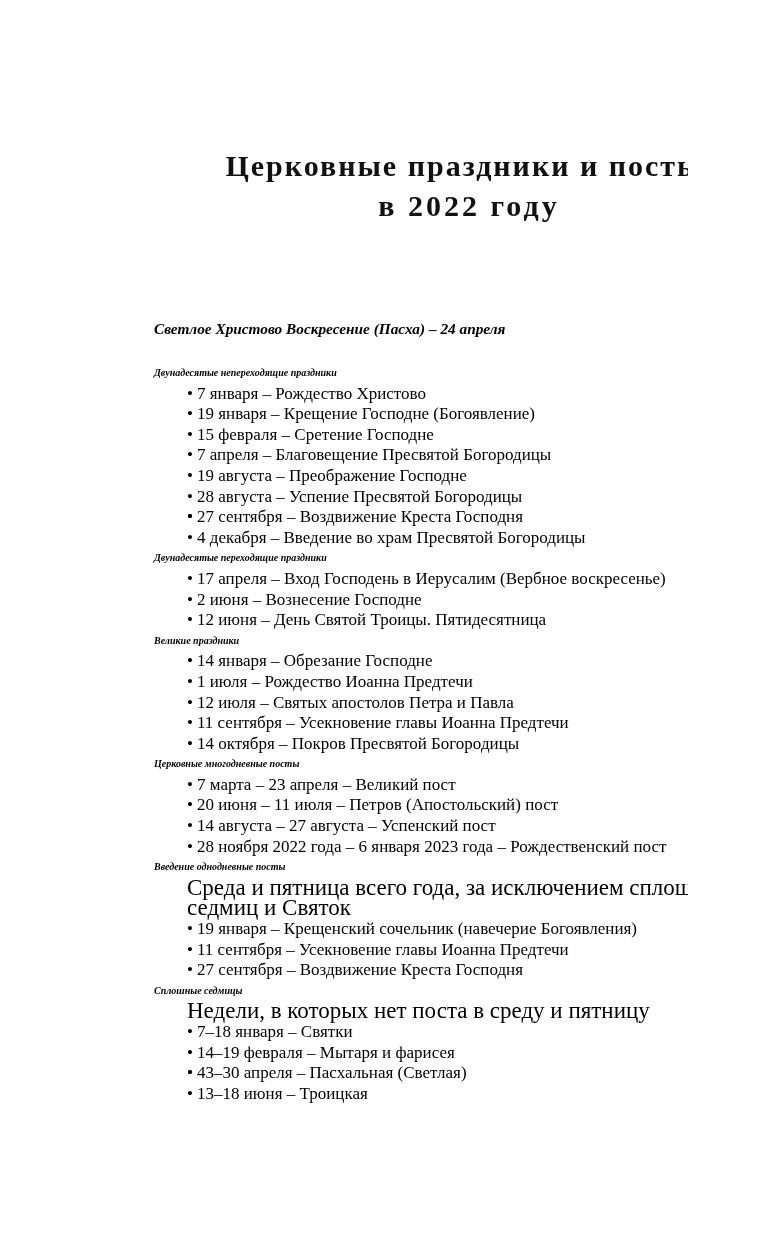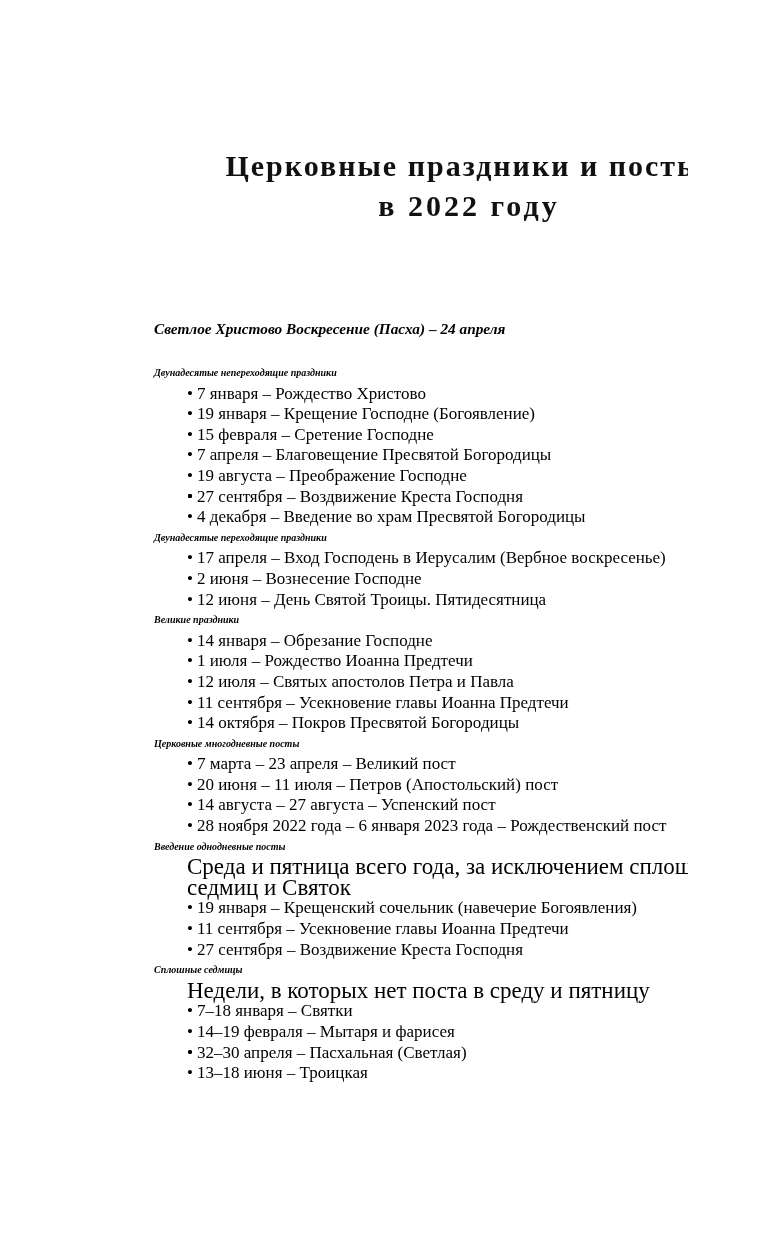--- a/index.html
+++ b/index.html
@@ -126,21 +126,21 @@
 
     <div id="sections-root">
         <div class="section first-section">
           <div class="section-heading">Двунадесятые непереходящие праздники</div>
           <ul class="items">
             <li><span class="bullet">•</span><span class="item-text">7 января – Рождество Христово</span></li>
             <li><span class="bullet">•</span><span class="item-text">19 января – Крещение Господне (Богоявление)</span></li>
             <li><span class="bullet">•</span><span class="item-text">15 февраля – Сретение Господне</span></li>
             <li><span class="bullet">•</span><span class="item-text">7 апреля – Благовещение Пресвятой Богородицы</span></li>
             <li><span class="bullet">•</span><span class="item-text">19 августа – Преображение Господне</span></li>
-            <li><span class="bullet">•</span></li>
+            <li><span class="bullet">•</span><span class="item-text">28 августа – Успение Пресвятой Богородицы</span></li>
             <li><span class="bullet">•</span></li>
             <li><span class="bullet">•</span><span class="item-text">27 сентября – Воздвижение Креста Господня</span></li>
             <li><span class="bullet">•</span><span class="item-text">4 декабря – Введение во храм Пресвятой Богородицы</span></li>
           </ul>
         </div>
         <div class="section">
           <div class="section-heading">Двунадесятые переходящие праздники</div>
           <ul class="items">
             <li><span class="bullet">•</span><span class="item-text">17 апреля – Вход Господень в Иерусалим (Вербное воскресенье)</span></li>
             <li><span class="bullet">•</span><span class="item-text">2 июня – Вознесение Господне</span></li>
@@ -175,21 +175,21 @@
             <li><span class="bullet">•</span><span class="item-text">27 сентября – Воздвижение Креста Господня</span></li>
           </ul>
         </div>
         <div class="section">
           <div class="section-heading">Сплошные седмицы</div>
           <div class="note">Недели, в которых нет поста в среду и пятницу</div>
           <ul class="items">
             <li><span class="bullet">•</span><span class="item-text">7–18 января – Святки</span></li>
             <li><span class="bullet">•</span><span class="item-text">14–19 февраля – Мытаря и фарисея</span></li>
             <li><span class="bullet">•</span></li>
-            <li><span class="bullet">•</span><span class="item-text">32–30 апреля – Пасхальная (Светлая)</span></li>
+            <li><span class="bullet">•</span><span class="item-text">43–30 апреля – Пасхальная (Светлая)</span></li>
             <li><span class="bullet">•</span><span class="item-text">13–18 июня – Троицкая</span></li>
           </ul>
         </div>
       </div>
 
   </div>
 
 </div>
 
 </body></html>

